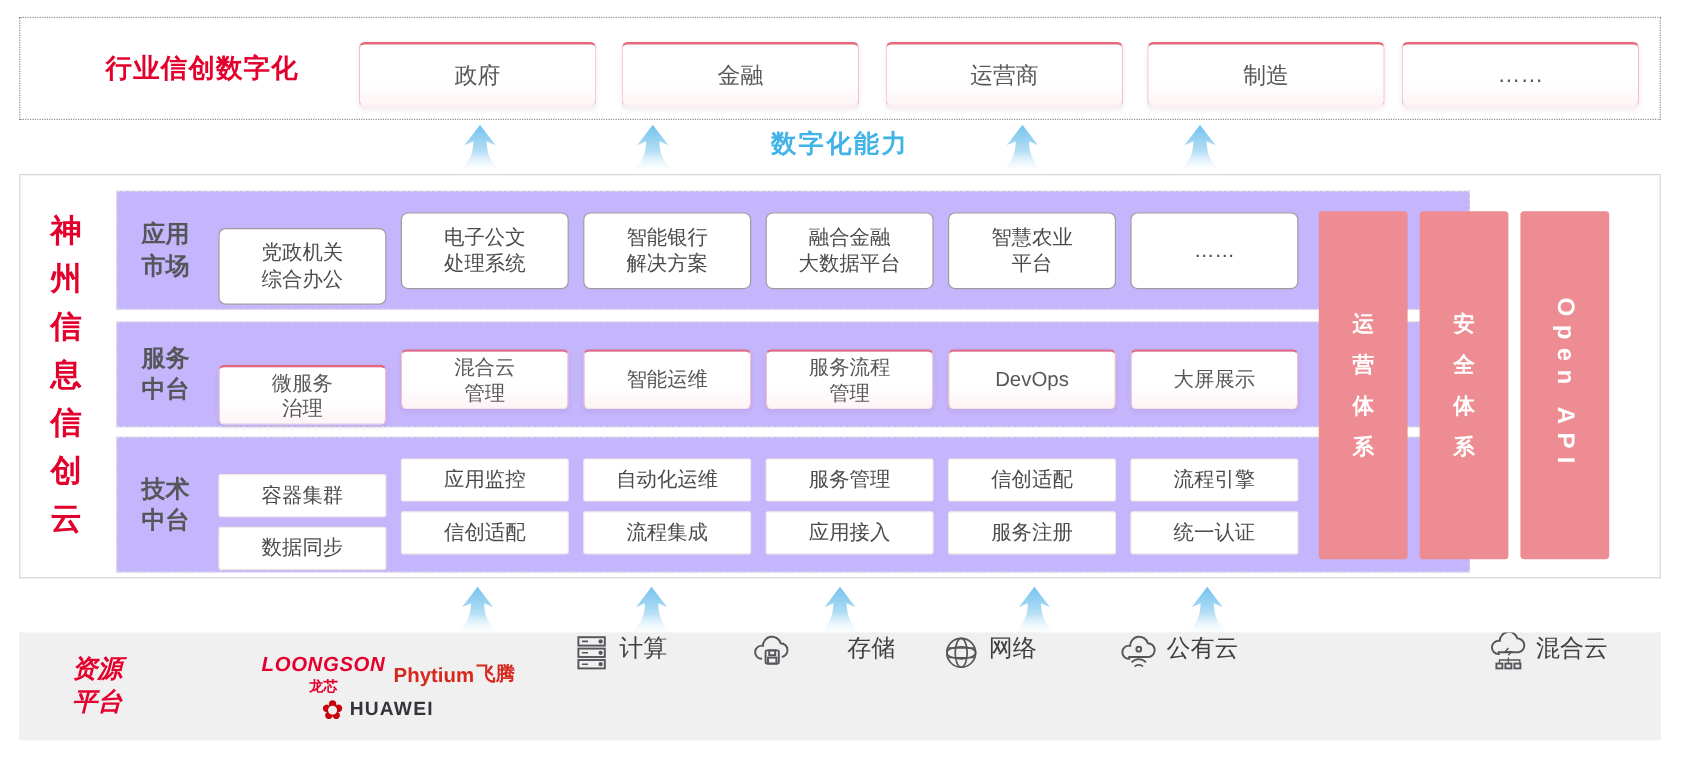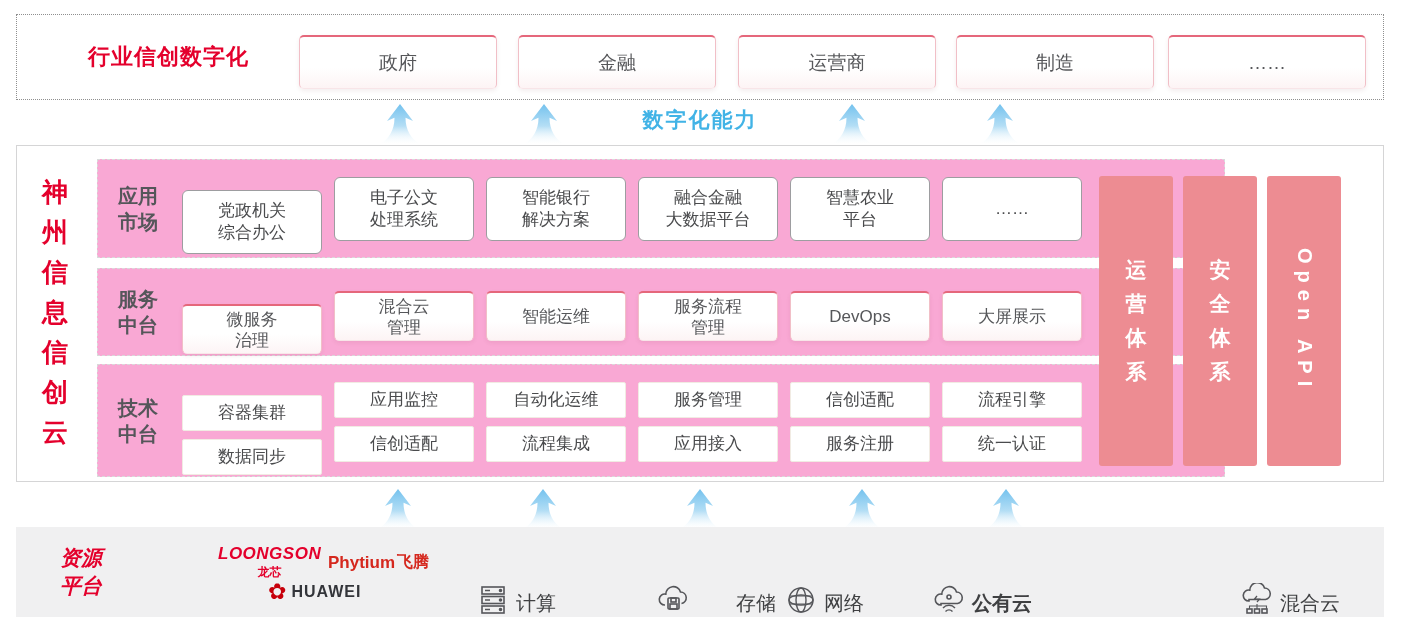--- a/index.html
+++ b/index.html
@@ -26,62 +26,62 @@
   
   .up-arrow { position:absolute; width:44px; height:40px; }
   .cap-label { position:absolute; left:560px; top:106px; width:280px; text-align:center;
     font-size:21px; font-weight:bold; color:#41b3e6; letter-spacing:2px; }
 
   
   .main-box { position:absolute; left:16px; top:145px; width:1368px; height:337px;
     border:1px solid #d5d5d6; background:#fff; }
   .vtitle { position:absolute; left:22px; top:26px; width:32px; font-size:26px; font-weight:bold;
     color:#e4002c; line-height:40px; text-align:center; word-break:break-all; }
-  .band { position:absolute; left:80px; width:1128px; background:#f9a8d4; border:1px dashed #d9d9da; }
+  .band { position:absolute; left:80px; width:1128px; background:#c4b5fd; border:1px dashed #d9d9da; }
   .band1 { top:13px;  height:99px; }
   .band2 { top:122px; height:88px; }
   .band3 { top:218px; height:113px; }
   .row-label { position:absolute; left:14px; top:0; height:100%; width:52px; display:flex;
     align-items:center; justify-content:center; text-align:center;
     font-size:20px; font-weight:bold; color:#55565a; line-height:26px; }
   .cell { position:absolute; width:140px; display:flex; align-items:center; justify-content:center;
     text-align:center; line-height:22px; }
   .app-box { top:17px; height:64px; background:#fff; border:1px solid #9d9da0; border-radius:6px;
     font-size:17px; color:#4a4b4d; }
   .svc-box { position:absolute; top:22px; height:50px; width:140px; font-size:17px; line-height:21px; }
   .tech-box { height:36px; background:#fff; border:1px solid #f1ebe3; border-radius:2px;
     font-size:17px; color:#4a4b4d; }
   .tr1 { top:17px; } .tr2 { top:61px; }
   .c1{left:84px;margin-top:13px;} .c2{left:236px;} .c3{left:388px;} .c4{left:540px;} .c5{left:692px;} .c6{left:844px;}
 
   .vbar { position:absolute; top:30px; width:74px; height:290px; background:#ed8c92; border-radius:3px;
     display:flex; align-items:center; justify-content:center; color:#fff; z-index:5; }
-  .vbar .cn { width:24px; font-size:21px; font-weight:bold; line-height:34px; text-align:center;
+  .vbar .cn { width:24px; font-size:18px; font-weight:bold; line-height:34px; text-align:center;
     word-break:break-all; }
   .vbar .lat { writing-mode:vertical-rl; font-size:20px; font-weight:bold; letter-spacing:7px; }
   .vb1{left:1082px;} .vb2{left:1166px;} .vb3{left:1250px;}
 
   
   .res-panel { position:absolute; left:16px; top:527px; width:1368px; height:90px; background:#f0f0f1; }
   .res-label { position:absolute; left:30px; top:0; height:100%; width:70px; display:flex;
     align-items:center; justify-content:center; font-size:21px; font-weight:bold; color:#e4002c;
     line-height:28px; text-align:center;font-style:italic; }
   .vendor { position:absolute; text-align:center; }
   .loongson-word { font-size:17px; font-weight:900; font-style:italic; color:#e4002c; letter-spacing:.5px; }
   .loongson-cn { font-size:12px; font-weight:bold; color:#e4002c; }
   .phytium-word { font-size:17px; font-weight:bold; color:#d5281e; }
   .phytium-cn { font-size:16px; font-weight:900; color:#d5281e; }
   .huawei-row { display:flex; align-items:center; gap:5px; }
   .huawei-flower { color:#c7000b; font-size:22px; line-height:22px; }
   .huawei-word { font-size:16px; font-weight:bold; color:#33353a; letter-spacing:1px; }
 
-  .res-item { position:absolute; top:0; height:100%; display:flex; align-items:flex-end; gap:6px; }
+  .res-item { position:absolute; top:0; height:100%; display:flex; align-items:flex-start; gap:6px; }
   .res-item svg { display:block; }
   .res-item .lbl { font-size:20px; color:#3f4042; }
-  .ri1{left:460px;} .ri2{left:640px;gap:46px;} .ri3{left:768px;} .ri4{left:916px;font-weight:bold;} .ri5{left:1064px;} .ri6{left:1224px;}
+  .ri1{left:460px;} .ri2{left:610px;gap:46px;} .ri3{left:768px;} .ri4{left:916px;} .ri5{left:1064px;} .ri6{left:1224px;}
 </style>
 </head>
 <body>
 
 <svg width="0" height="0" style="position:absolute" aria-hidden="true">
   <defs>
     <linearGradient id="arrowGrad" x1="0" y1="0" x2="0" y2="1">
       <stop offset="0" stop-color="#74c2ee"></stop>
       <stop offset="0.55" stop-color="#b4def5"></stop>
       <stop offset="1" stop-color="#ffffff" stop-opacity="0.15"></stop>

